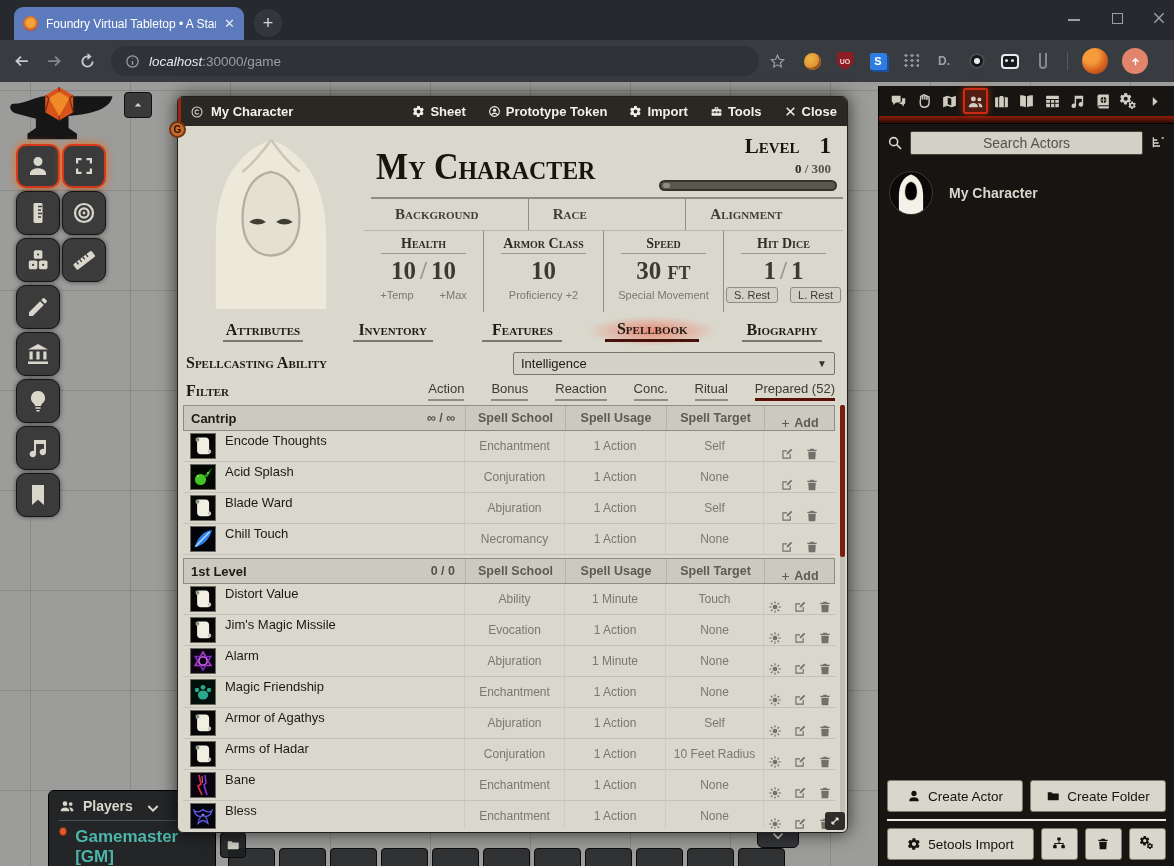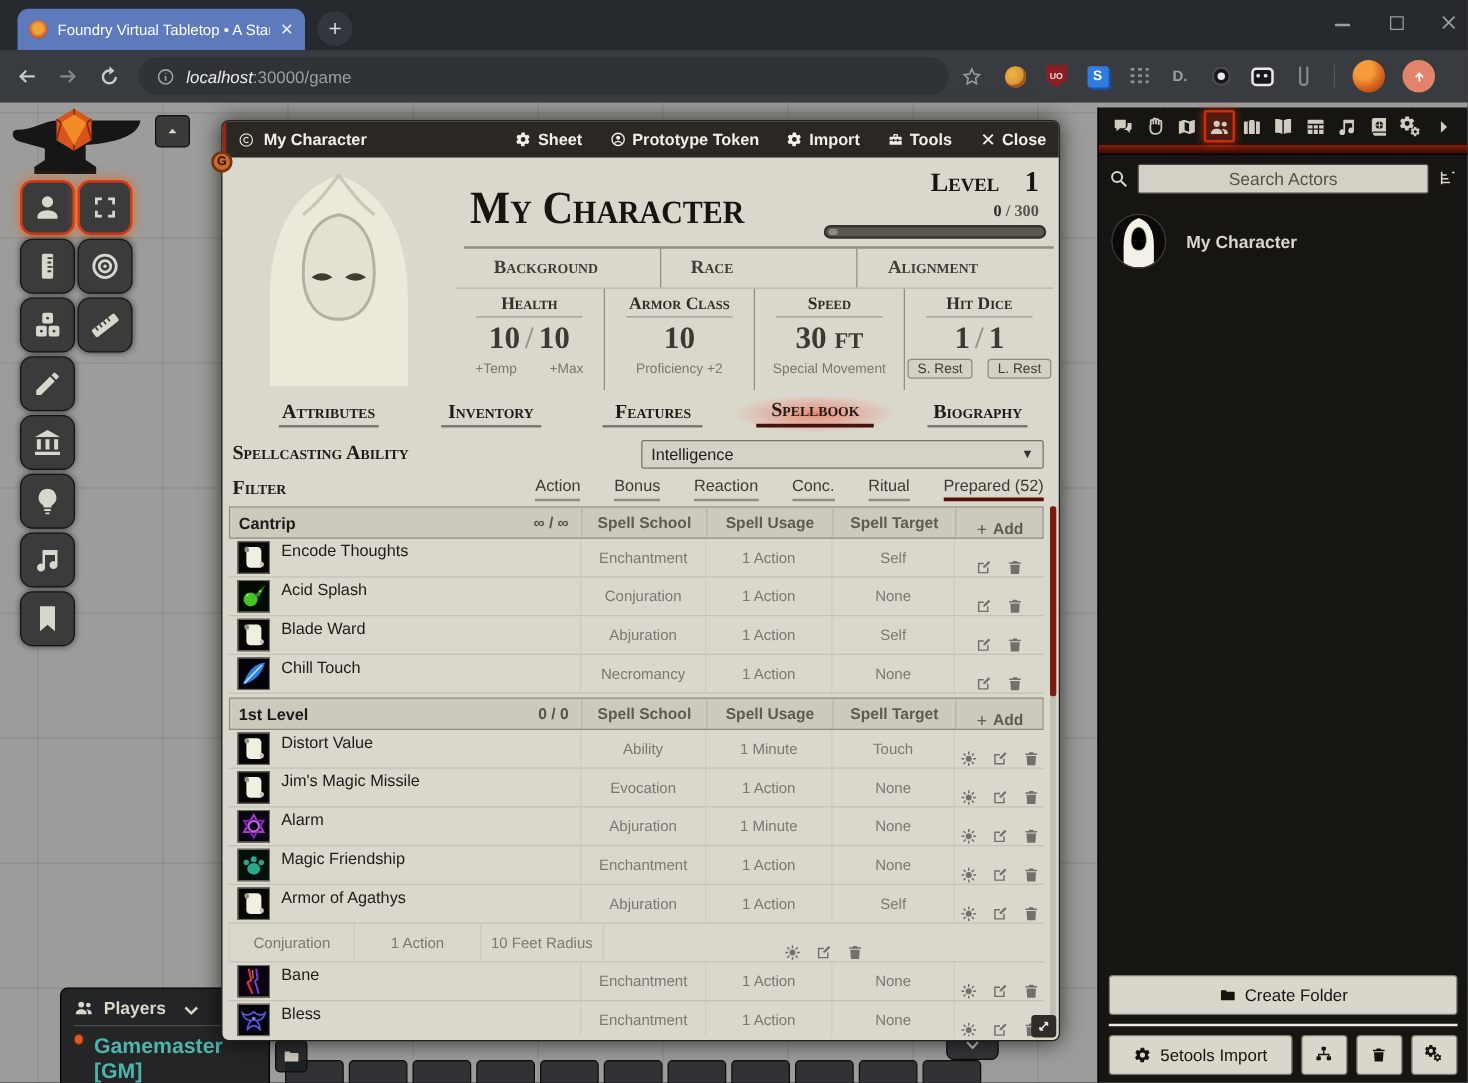--- a/index.html
+++ b/index.html
@@ -946,20 +946,32 @@
               </span>
               <span style="width: 14px; height: 14px; display: flex;">
                 <svg viewBox="0 0 24 24" width="100%" height="100%" fill="currentColor">
                   <path d="M9.3 3h5.4l.9 1.7H20v2H4v-2h4.4L9.3 3zM5.5 8.3h13L17.6 21H6.4L5.5 8.3z"></path>
                 </svg>
               </span>
             </span>
           </div>
         </div>
         <div class="srow">
+          <div class="cell-name">
+            <span class="spell-icon">
+              <svg viewBox="0 0 24 24">
+                <rect width="24" height="24" fill="#060606"></rect>
+                <path d="M7.2 3.5c-1.4 0-2.5 1-2.5 2.3 0 .9.6 1.7 1.4 2V17c0 2 1.7 3.2 3.4 3.2h7.2c1.6 0 2.9-1.2 2.9-2.8 0-.9-.6-1.7-1.5-2V7c0-2-1.4-3.5-3.4-3.5H7.2z" fill="#f1eee2"></path>
+                <ellipse cx="6.7" cy="5.8" rx="1.7" ry="2" fill="#9a978b"></ellipse>
+                <ellipse cx="18.4" cy="17.4" rx="1.7" ry="2" fill="#c9c6b8"></ellipse>
+                <text x="4.2" y="6.4" font-size="4.5" fill="#2c7d2c" font-family="serif">G</text>
+              </svg>
+            </span>
+            <span class="nm">Arms of Hadar</span>
+          </div>
           <div class="cell c-school">Conjuration</div>
           <div class="cell c-usage">1 Action</div>
           <div class="cell c-target">10 Feet Radius</div>
           <div class="cell c-ctl">
             <span class="ctls">
               <span style="width: 14px; height: 14px; display: flex;">
                 <svg viewBox="0 0 24 24" width="100%" height="100%" fill="currentColor">
                   <circle cx="12" cy="12" r="4"></circle>
                   <path d="M12 2v4M12 18v4M2 12h4M18 12h4M4.9 4.9l2.8 2.8M16.3 16.3l2.8 2.8M19.1 4.9l-2.8 2.8M7.7 16.3l-2.8 2.8" stroke="currentColor" stroke-width="2" fill="none"></path>
                 </svg>
@@ -1175,20 +1187,26 @@
               <path d="M38 51 q5 -4 10 0 q-5 3 -10 0z" fill="#14130d"></path>
               <path d="M52 51 q5 -4 10 0 q-5 3 -10 0z" fill="#14130d"></path>
             </svg></div>
           <span class="aname">My Character</span>
         </div>
       </div>
     <div id="side-footer">
       <div class="sf-row">
         <div class="sf-btn">
           <span style="width:14px;height:14px;"><svg viewBox="0 0 24 24" width="100%" height="100%" fill="currentColor">
+                <path d="M12 12a4.5 4.5 0 1 0 0-9 4.5 4.5 0 0 0 0 9zm0 2.2c-4.4 0-8 2.2-8 5V21h16v-1.8c0-2.8-3.6-5-8-5z"></path>
+              </svg></span>
+          <span>Create Actor</span>
+        </div>
+        <div class="sf-btn">
+          <span style="width:14px;height:14px;"><svg viewBox="0 0 24 24" width="100%" height="100%" fill="currentColor">
                 <path d="M3 5.5h6.5l2 2H21a.8.8 0 0 1 .8.8V18a1.2 1.2 0 0 1-1.2 1.2H3.8A.8.8 0 0 1 3 18.4V5.5z"></path>
               </svg></span>
           <span>Create Folder</span>
         </div>
       </div>
       <hr id="sf-div">
       <div class="sf-row">
         <div class="sf-btn">
           <span style="width:14px;height:14px;"><svg viewBox="0 0 24 24" width="100%" height="100%" fill="currentColor">
                 <path d="M19.4 13c.04-.33.06-.66.06-1s-.02-.67-.06-1l2.1-1.65a.5.5 0 0 0 .12-.64l-2-3.46a.5.5 0 0 0-.6-.22l-2.49 1a7.3 7.3 0 0 0-1.73-1l-.38-2.65A.5.5 0 0 0 13.93 2h-4a.5.5 0 0 0-.5.42l-.37 2.65c-.63.26-1.2.6-1.74 1l-2.48-1a.5.5 0 0 0-.61.22l-2 3.46a.5.5 0 0 0 .12.64L4.06 11c-.04.33-.06.66-.06 1s.02.67.06 1l-2.11 1.65a.5.5 0 0 0-.12.64l2 3.46c.13.23.4.32.61.22l2.48-1c.54.4 1.11.74 1.74 1l.37 2.65c.04.24.25.42.5.42h4c.25 0 .46-.18.5-.42l.38-2.65a7.3 7.3 0 0 0 1.73-1l2.49 1c.22.1.48 0 .6-.22l2-3.46a.5.5 0 0 0-.12-.64L19.4 13zM12 15.5a3.5 3.5 0 1 1 0-7 3.5 3.5 0 0 1 0 7z"></path>

